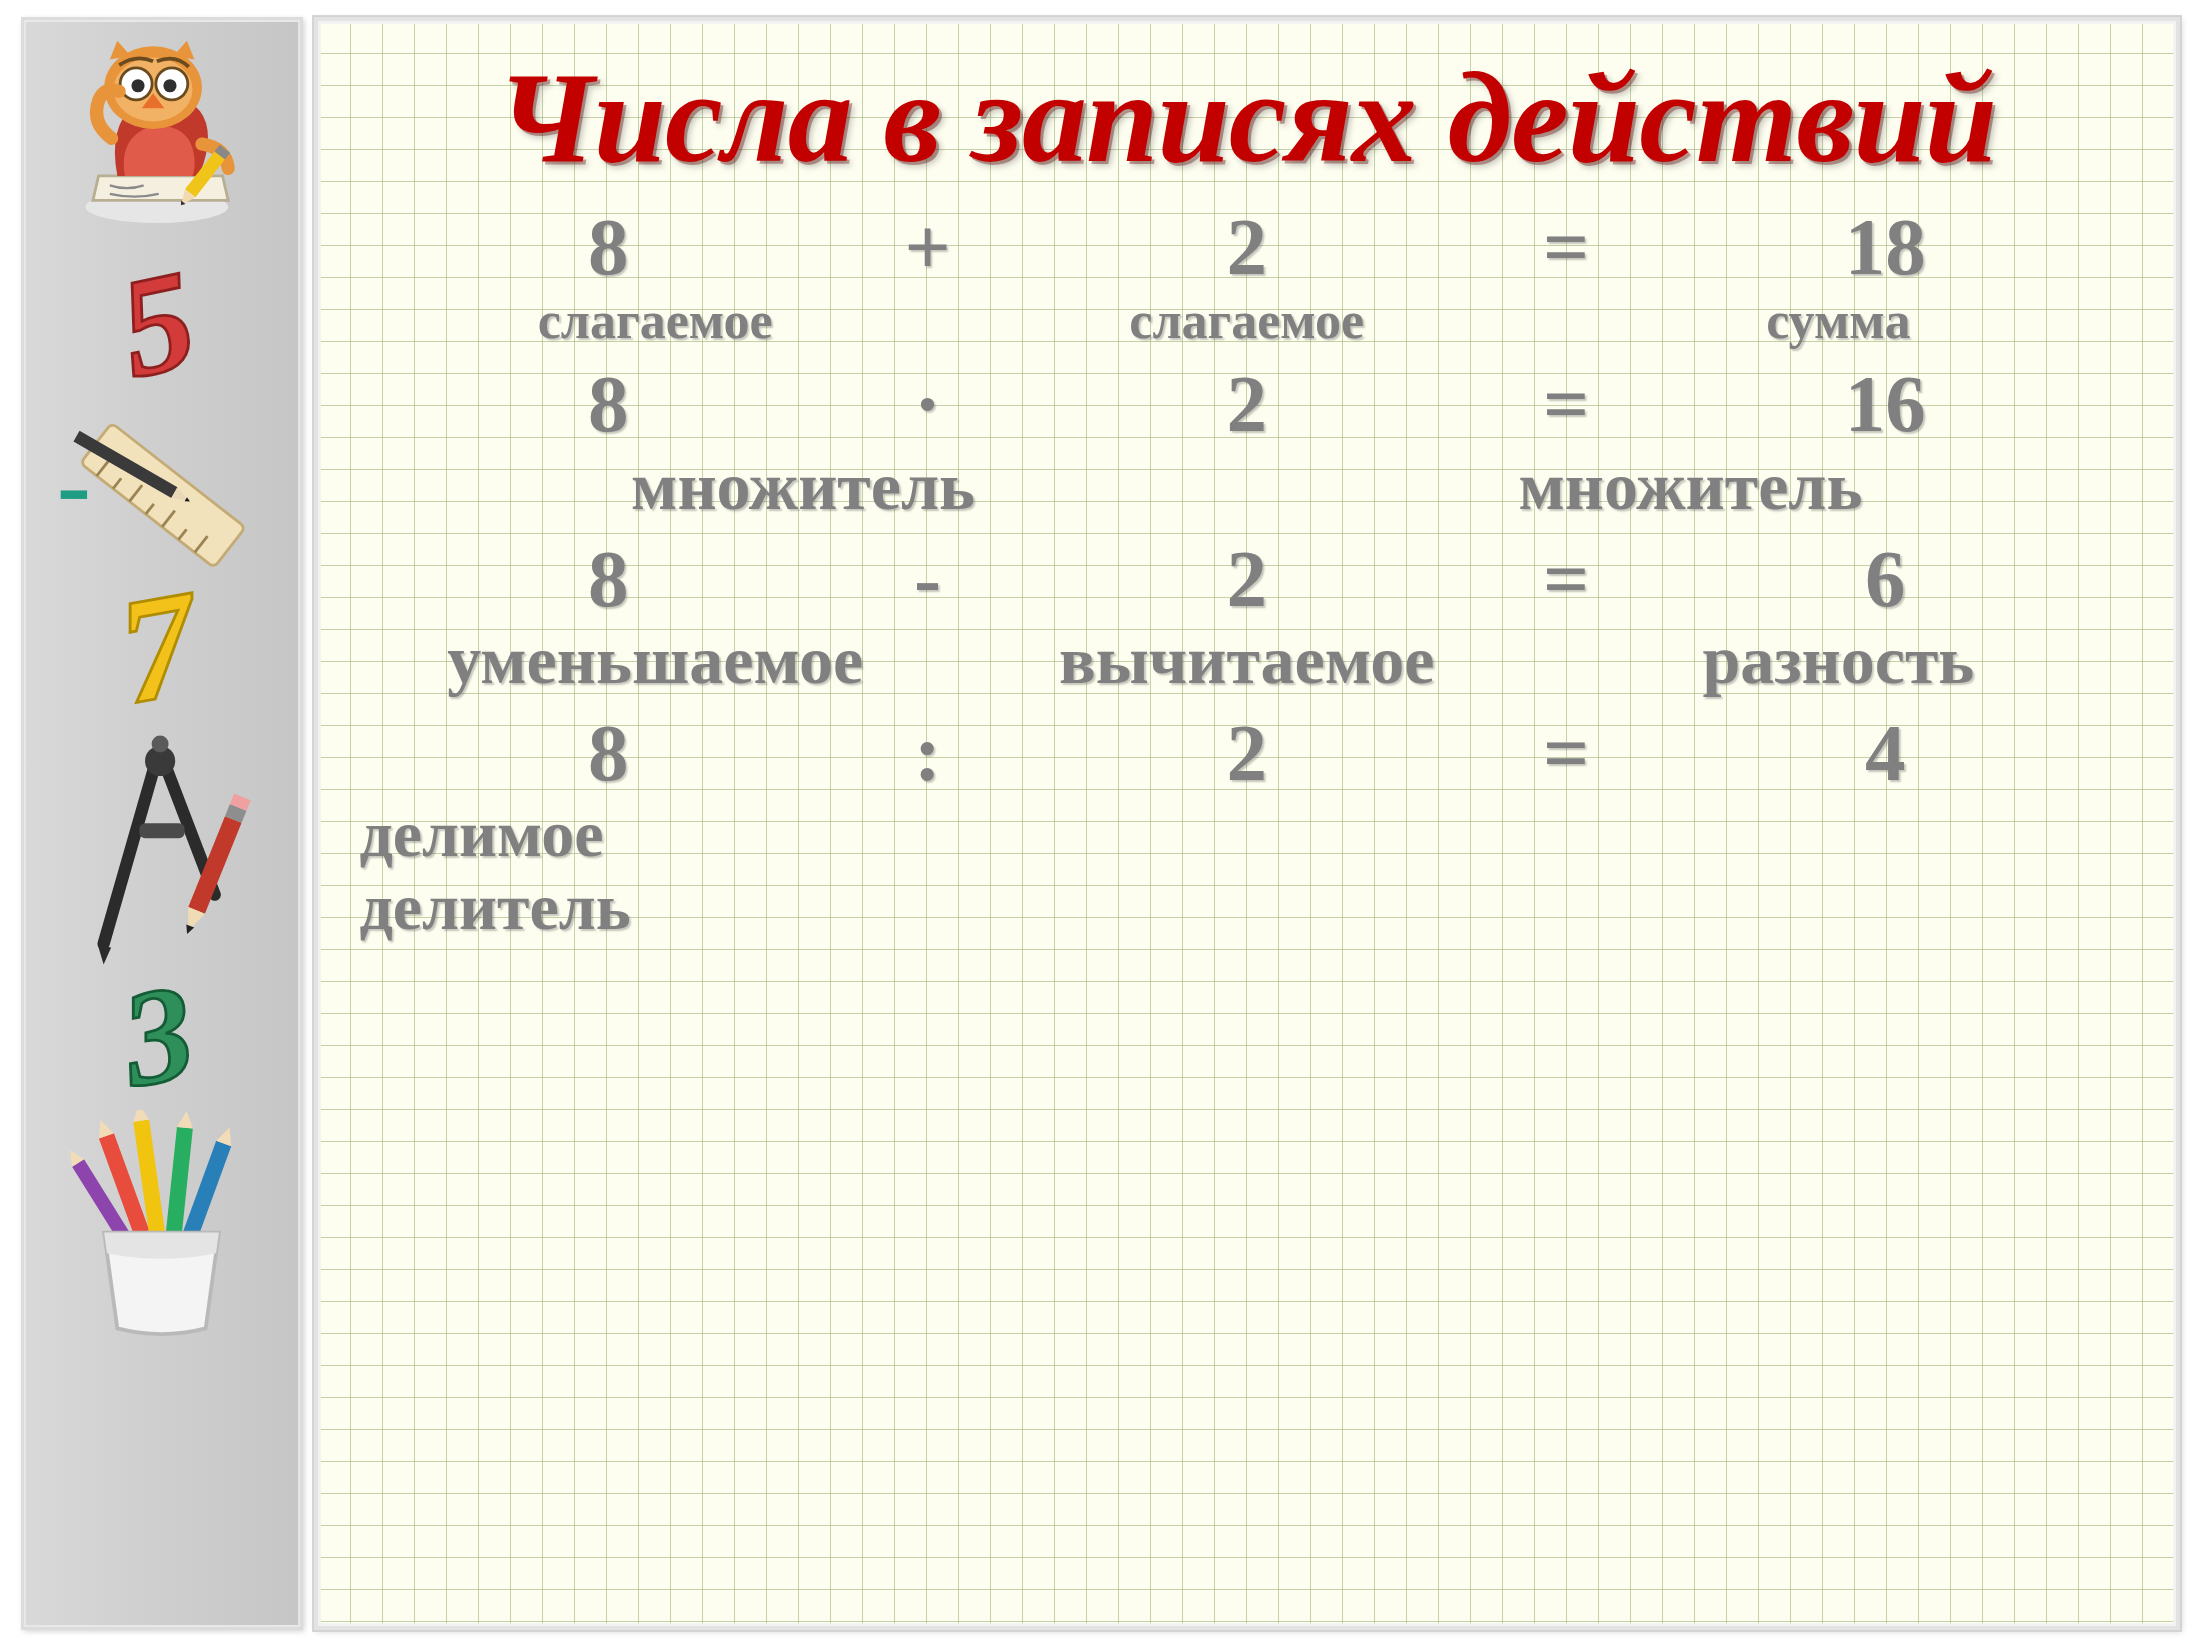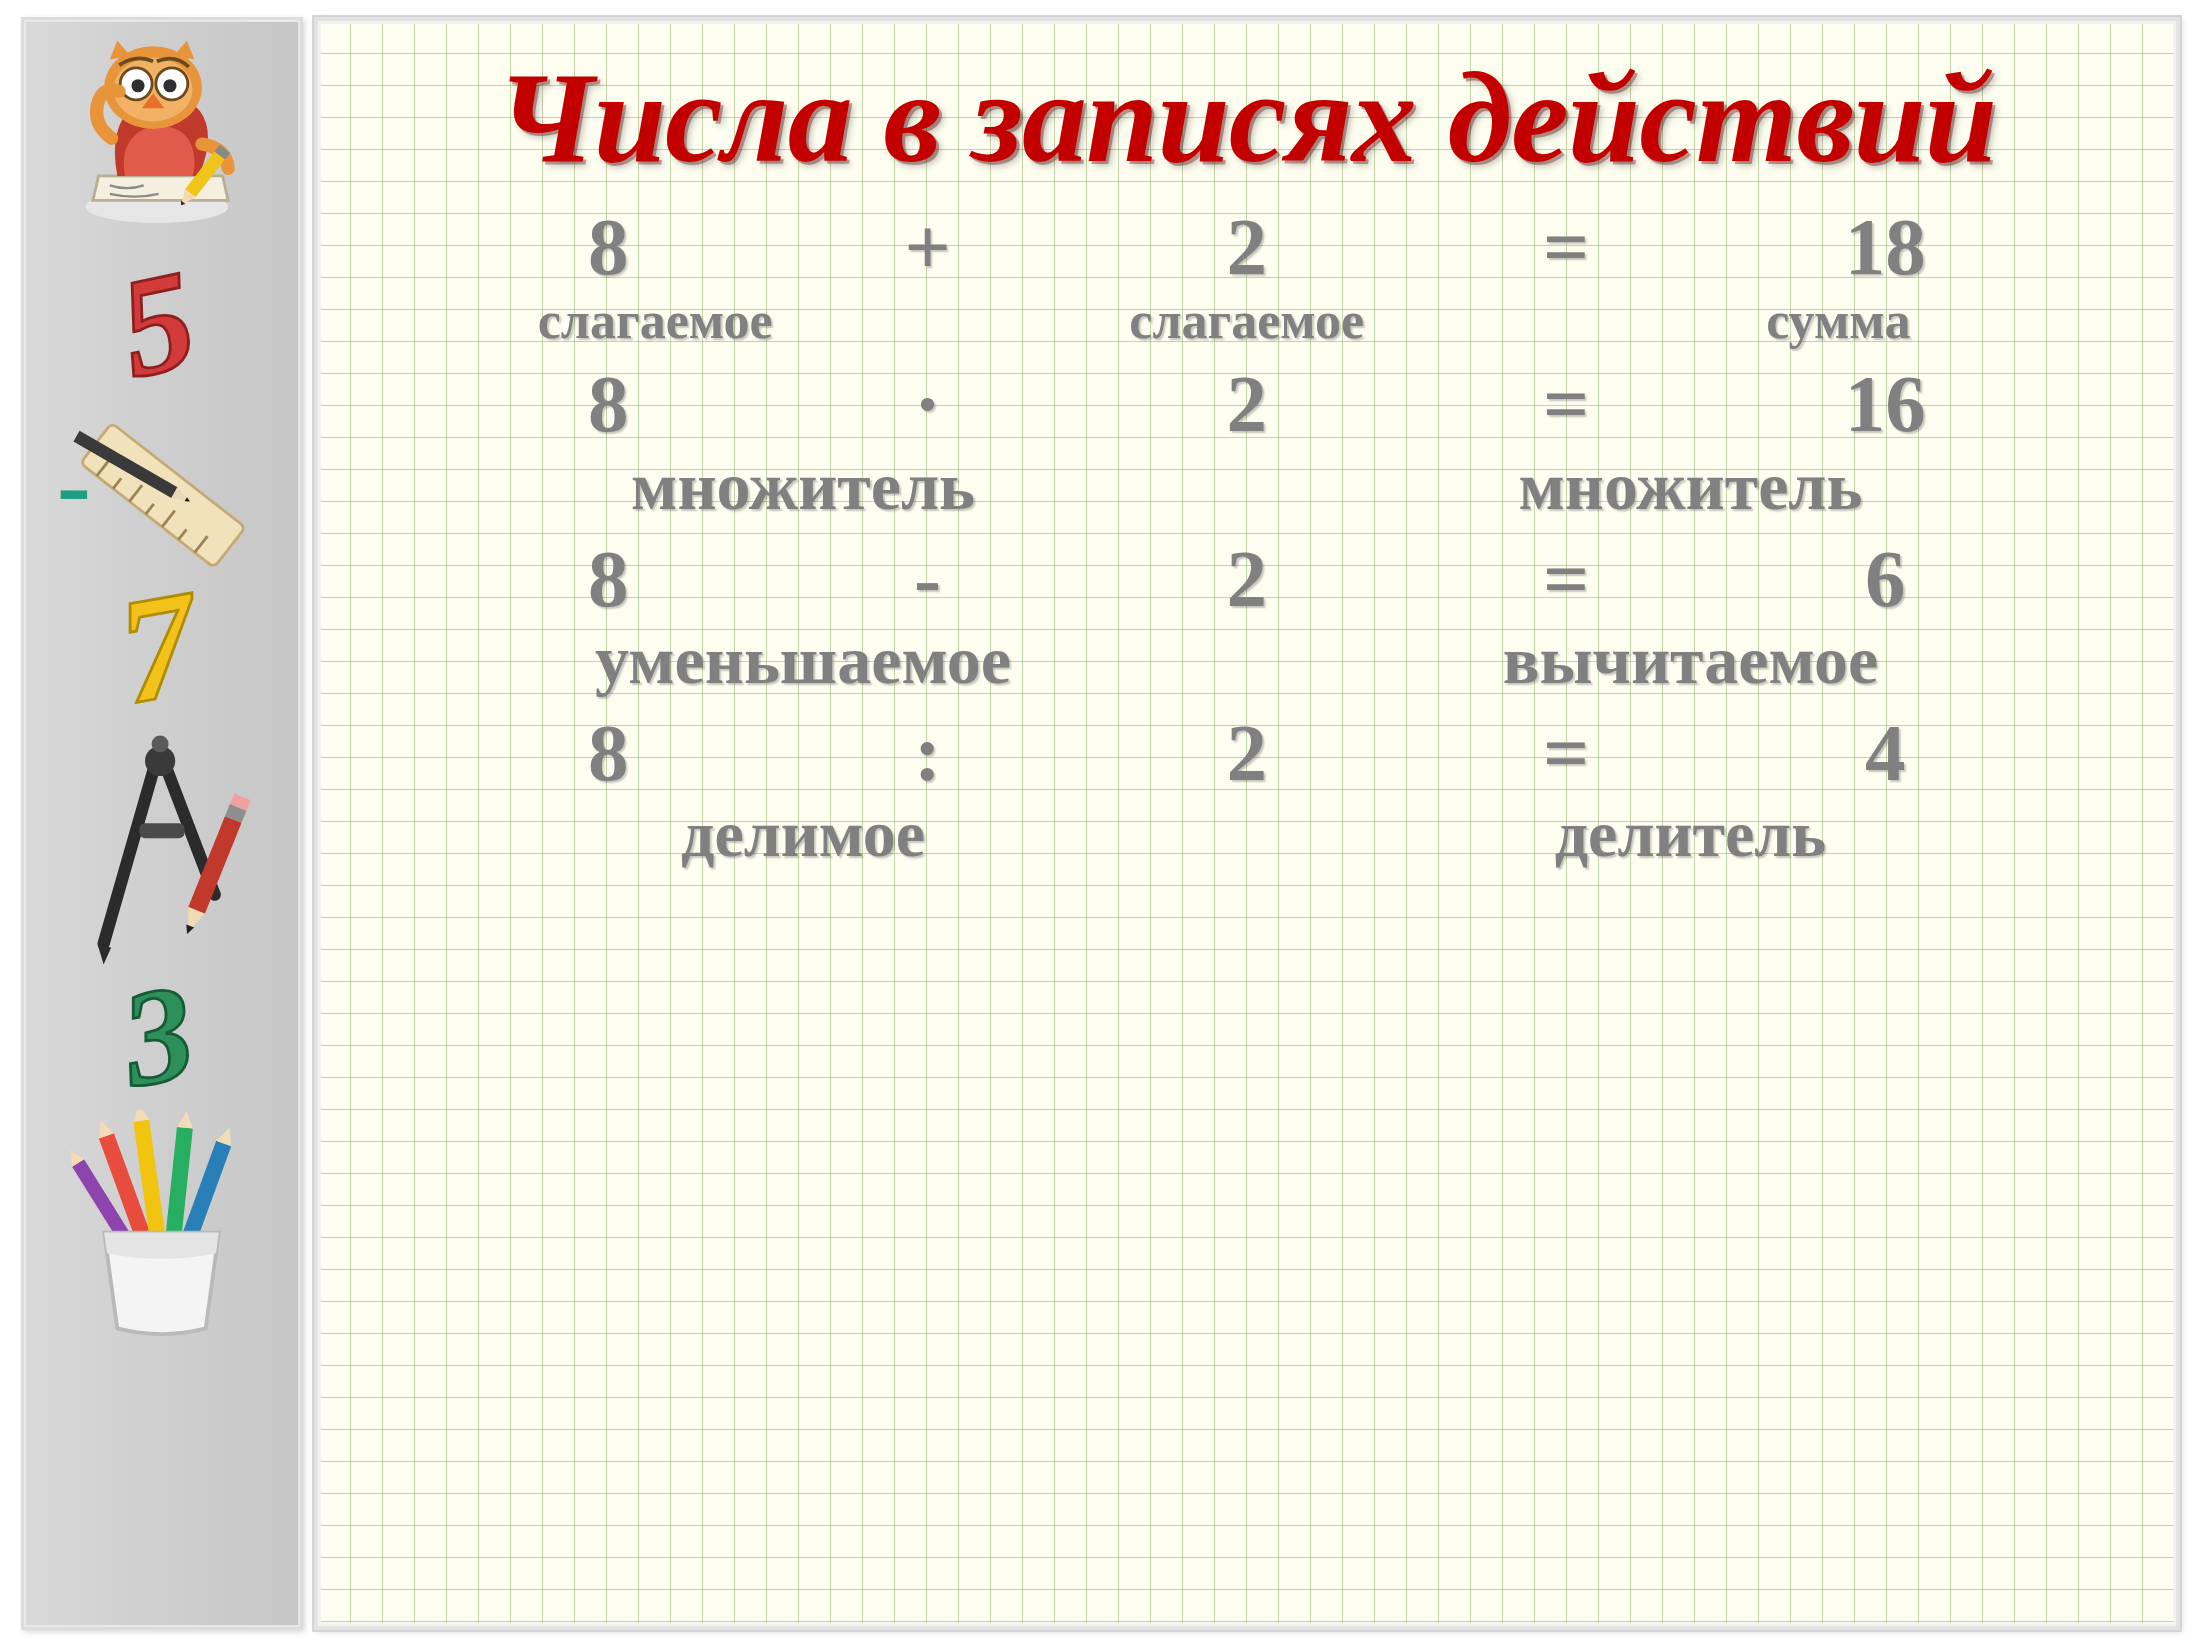--- a/index.html
+++ b/index.html
@@ -116,21 +116,21 @@
     font-weight: bold;
     font-size: 52px;
     line-height: 1.1;
     text-shadow: 1.9px 1.9px 1.9px rgba(0,0,0,0.22);
     margin: 1.9px 0 13px 0;
     white-space: nowrap;
   }
   .term-row .term { flex: 1 1 0; text-align: center; }
 
   .term-row.tight { font-size: 68px; }
-  .term-row.tightest { font-size: 66px; }
+  .term-row.tightest { font-size: 66px; flex-direction: column; }
 </style>
 </head>
 <body>
 
 <div class="slide">
 
   <div class="left-panel">
 
     <svg class="deco deco-owl" viewBox="0 0 250 215">
       <ellipse cx="120" cy="183" rx="76" ry="17" fill="#e6e6e6"></ellipse>
@@ -277,20 +277,21 @@
       <div class="eq-row">
         <div class="cell">8</div>
         <div class="op">-</div>
         <div class="cell">2</div>
         <div class="op">=</div>
         <div class="cell">6</div>
       </div>
       <div class="term-row tight">
         <div class="term">уменьшаемое</div>
         <div class="term">вычитаемое</div>
+        <div class="term">разность</div>
       </div>
 
       <div class="eq-row">
         <div class="cell">8</div>
         <div class="op">:</div>
         <div class="cell">2</div>
         <div class="op">=</div>
         <div class="cell">4</div>
       </div>
       <div class="term-row tightest">

